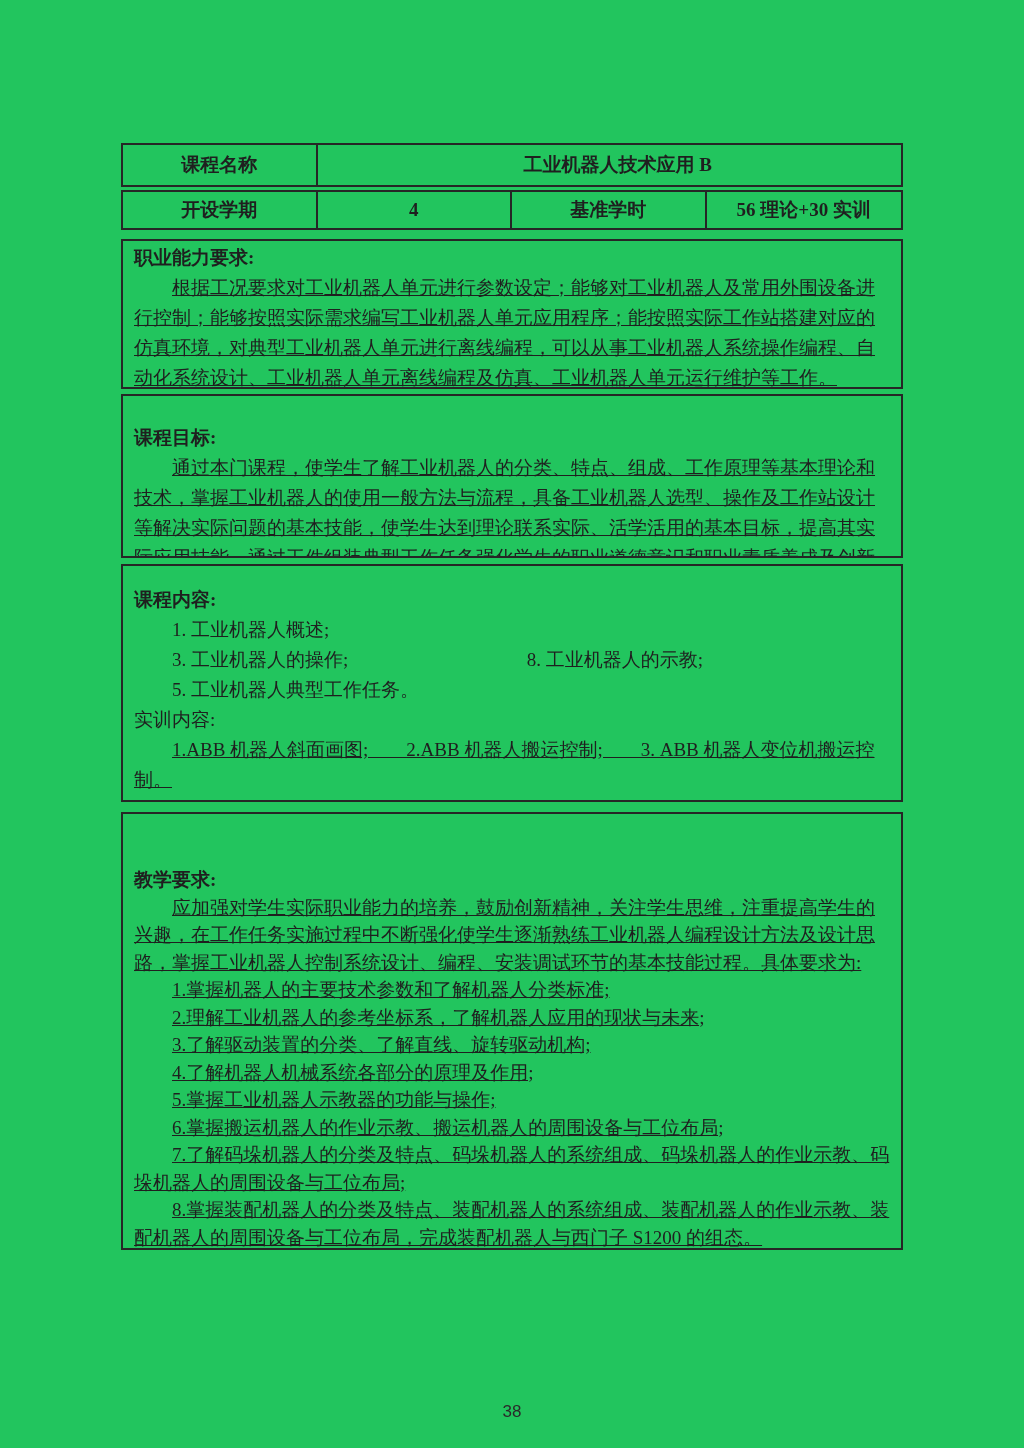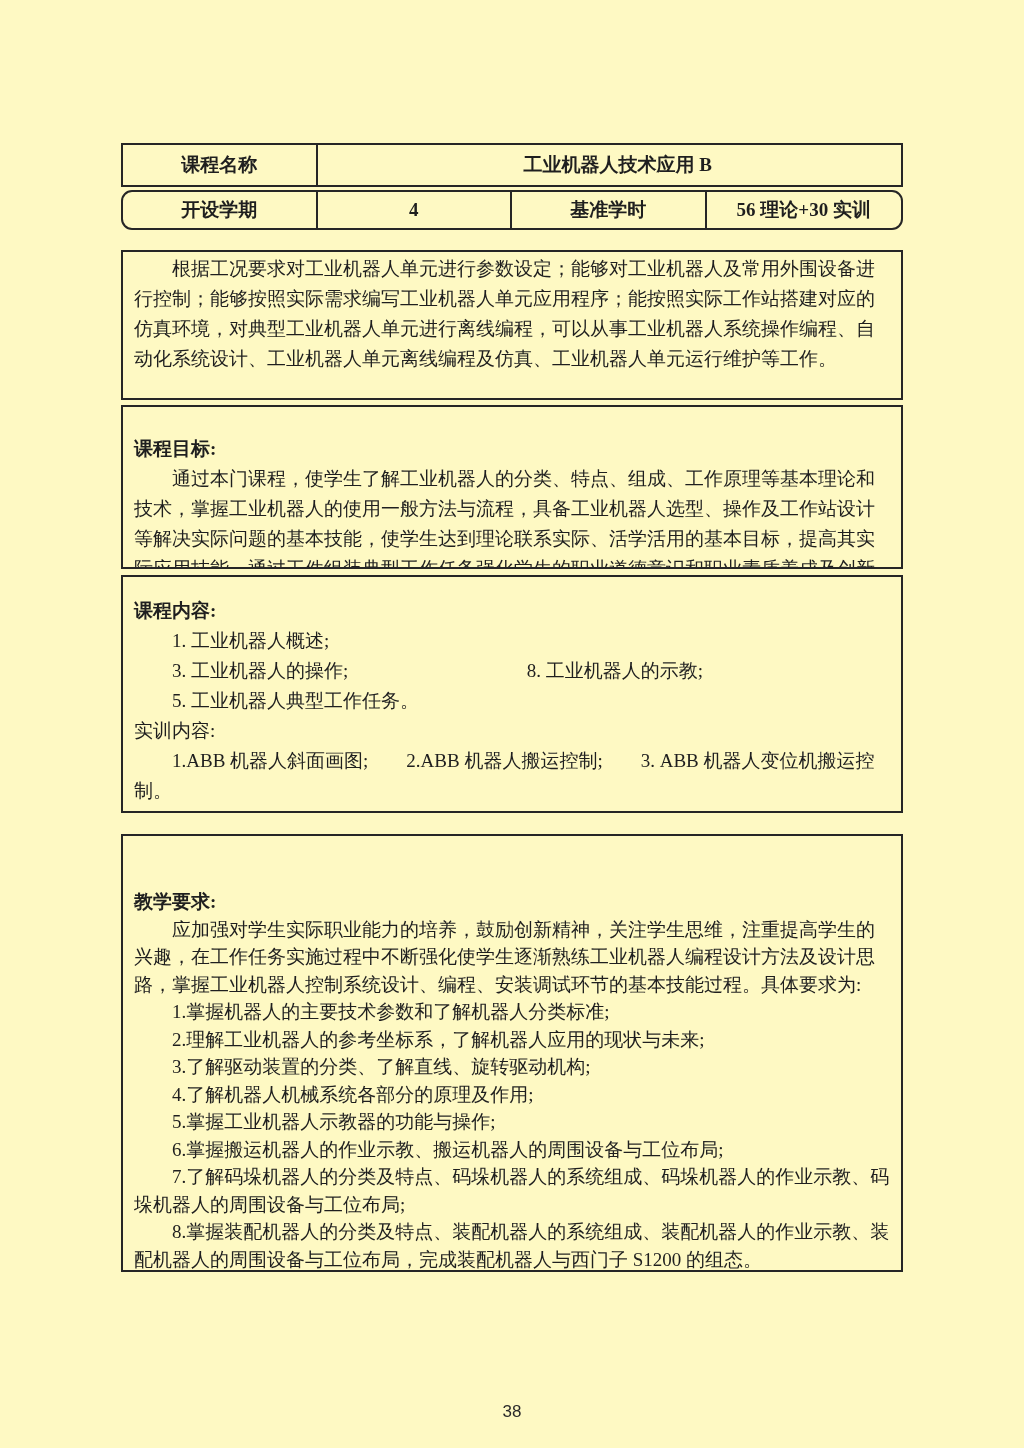--- a/index.html
+++ b/index.html
@@ -1,41 +1,41 @@
 <!DOCTYPE html>
 <html><head>
 <meta charset="utf-8">
 <style>
   html, body { margin: 0; padding: 0; background: #ffffff; }
   .page {
     position: relative;
     width: 1024px;
     height: 1448px;
-    background: #fef9c3;
+    background: #22c55e;
     font-family: "Liberation Serif", "DejaVu Serif", serif;
     color: #1f1f1f;
     overflow: hidden;
   }
   .doc {
     position: absolute;
     left: 121px;
     top: 143px;
     width: 782px;
   }
   
   .trow {
     display: flex;
     border: 2px solid #262626;
     box-sizing: border-box;
     font-weight: 700;
     font-size: 19px;
     text-align: center;
   }
   .trow-1 { height: 44px; margin-bottom: 3px; }
-  .trow-2 { height: 40px; margin-bottom: 20px; border-radius: 11px; }
+  .trow-2 { height: 40px; margin-bottom: 9px; }
   .cell {
     box-sizing: border-box;
     display: flex;
     align-items: center;
     justify-content: center;
     height: 100%;
   }
   .c25 { width: 25%; }
   .c75 { width: 75%; padding-left: 17px; }
   .bR { border-right: 2px solid #262626; }
@@ -47,24 +47,24 @@
     overflow: hidden;
     font-size: 19px;
   }
   .box h3 {
     margin: 0;
     font-size: 19px;
     font-weight: 700;
     line-height: inherit;
   }
   .box p { margin: 0; }
-  .indent { text-indent: 38px; }
+  .indent { text-indent: 38px; text-decoration: underline; }
   .box1 { height: 150px; padding-top: 2px;  line-height: 30px;   margin-bottom: 5px; }
   .box2 { height: 164px; padding-top: 27px; line-height: 30px;   margin-bottom: 6px; }
-  .box3 { height: 238px; padding-top: 19px; line-height: 30px;   margin-bottom: 21px; }
+  .box3 { height: 238px; padding-top: 19px; line-height: 30px;   margin-bottom: 10px; }
   .box4 { height: 438px; padding-top: 52px; line-height: 27.5px; }
   
   .row2col { display: flex; gap: 26px; }
   .row2col .colL {
     flex: 0 0 48.5%;
     box-sizing: border-box;
     padding-left: 38px;
   }
   .row2col .colR { flex: 1; }
   .flush { text-indent: 0; }
@@ -92,20 +92,21 @@
     </div>
 
     <div class="trow trow-2">
       <div class="cell c25 bR">开设学期</div>
       <div class="cell c25 bR">4</div>
       <div class="cell c25 bR">基准学时</div>
       <div class="cell c25">56 理论+30 实训</div>
     </div>
 
     <section class="box box1">
+      <h3>职业能力要求:</h3>
       <p class="indent">根据工况要求对工业机器人单元进行参数设定；能够对工业机器人及常用外围设备进行控制；能够按照实际需求编写工业机器人单元应用程序；能按照实际工作站搭建对应的仿真环境，对典型工业机器人单元进行离线编程，可以从事工业机器人系统操作编程、自动化系统设计、工业机器人单元离线编程及仿真、工业机器人单元运行维护等工作。</p>
     </section>
 
     <section class="box box2">
       <h3>课程目标:</h3>
       <p class="indent">通过本门课程，使学生了解工业机器人的分类、特点、组成、工作原理等基本理论和技术，掌握工业机器人的使用一般方法与流程，具备工业机器人选型、操作及工作站设计等解决实际问题的基本技能，使学生达到理论联系实际、活学活用的基本目标，提高其实际应用技能，通过工件组装典型工作任务强化学生的职业道德意识和职业素质养成及创新意识。</p>
     </section>
 
     <section class="box box3">
       <h3>课程内容:</h3>

